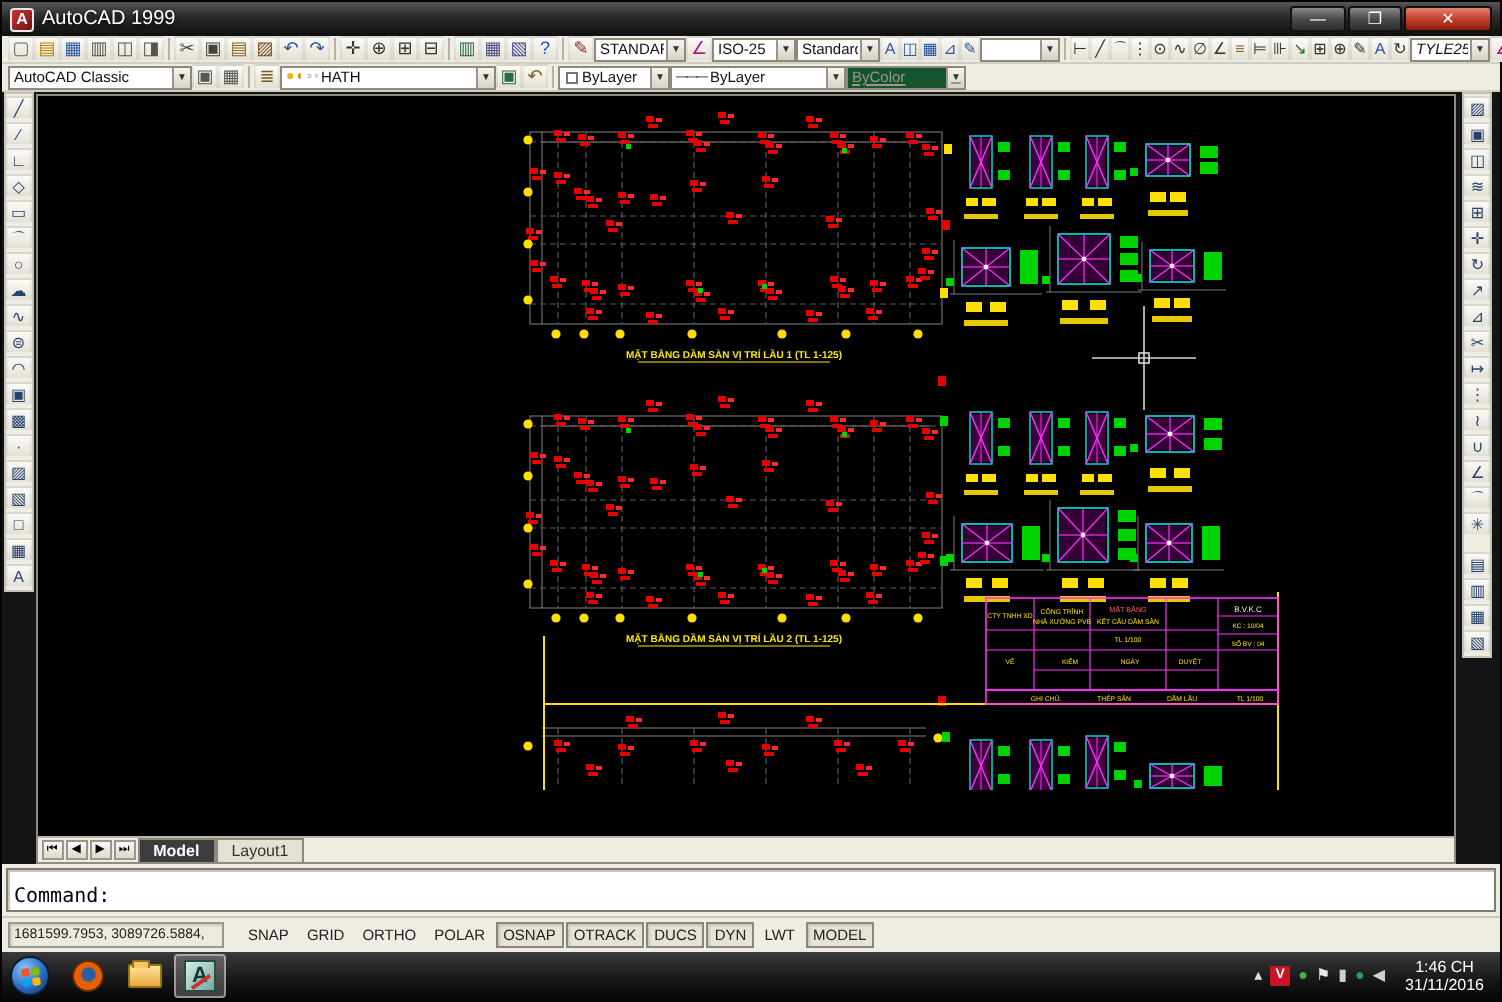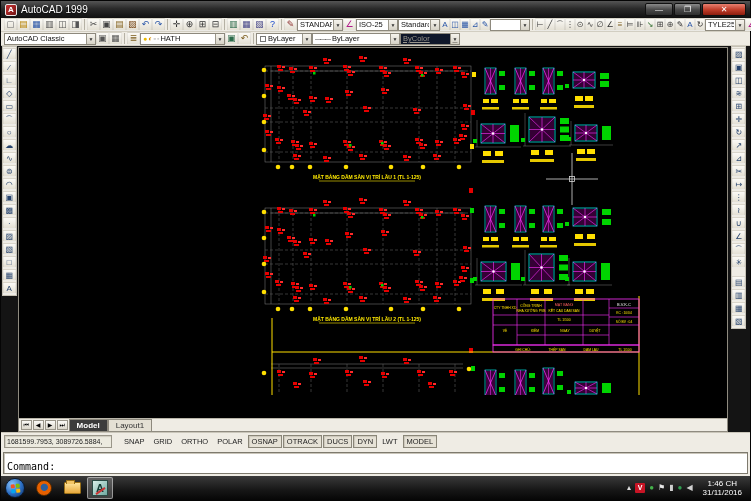--- a/index.html
+++ b/index.html
@@ -21,21 +21,21 @@
   .menu-item { padding:1px 6px; font-size:10px; color:#111; }
 
   
   .toolbar { height:14px; background:#efece4; border-bottom:1px solid #d2cec2; display:flex; align-items:center; padding-left:3px; white-space:nowrap; }
   .tb-icon { width:13px; height:13px; display:inline-flex; align-items:center; justify-content:center; font-size:9px; line-height:13px; border:1px solid rgba(0,0,0,0.06); border-radius:1px; background:linear-gradient(#fbfaf6,#e4e0d4); overflow:hidden; flex:0 0 auto; }
   .tb-icon.small { width:10px; font-size:8px; }
   .tb-sep { width:1px; height:11px; background:#b5b1a4; margin:0 2px; flex:0 0 auto; }
   .combo { display:inline-flex; align-items:center; height:12px; background:#fff; border:1px solid #8d897d; font-size:7.5px; color:#111; padding-left:2px; flex:0 0 auto; }
   .combo .cb-text { overflow:hidden; white-space:nowrap; flex:1; }
   .combo .cb-arrow { width:9px; height:10px; margin-left:1px; background:linear-gradient(#f6f4ee,#d6d2c6); border-left:1px solid #9a968a; font-size:5px; color:#333; display:flex; align-items:center; justify-content:center; }
-  .combo.disabled { background:#0f172a; color:#9a968c;text-decoration:underline; }
+  .combo.disabled { background:#14532d; color:#9a968c;text-decoration:underline; }
   .lay-glyph { font-size:7px; margin-right:1px; }
   .swatch { width:6px; height:6px; border:1px solid #777; background:#fff; margin:0 2px 0 1px; }
 
   
   #main { flex:1; display:flex; background:#141414; overflow:hidden; }
   .rail { width:17px; background:#141414; display:flex; flex-direction:column; align-items:center; }
   #rail-right { width:23px; }
   .rail-stack { background:#efece4; border:1px solid #c6c2b6; padding:1px 0; display:flex; flex-direction:column; gap:1px; }
   .rail-icon { width:13px; height:12px; font-size:8px; color:#26436e; display:flex; align-items:center; justify-content:center; background:linear-gradient(#fbfaf6,#e4e0d4); border:1px solid rgba(0,0,0,0.05); }
   .rail-gap { height:6px; }
@@ -160,36 +160,36 @@
       <div class="tb-icon small" style="color: rgb(51, 51, 51);">∠</div>
       <div class="tb-icon small" style="color: rgb(122, 90, 26);">≡</div>
       <div class="tb-icon small" style="color: rgb(51, 51, 51);">⊨</div>
       <div class="tb-icon small" style="color: rgb(51, 51, 51);">⊪</div>
       <div class="tb-icon small" style="color: rgb(42, 106, 42);">↘</div>
       <div class="tb-icon small" style="color: rgb(51, 51, 51);">⊞</div>
       <div class="tb-icon small" style="color: rgb(51, 51, 51);">⊕</div>
       <div class="tb-icon small" style="color: rgb(51, 51, 51);">✎</div>
       <div class="tb-icon small" style="color: rgb(42, 86, 168);">A</div>
       <div class="tb-icon small" style="color: rgb(51, 51, 51);">↻</div>
-      <div class="combo" style="width: 40px;">
+      <div class="combo" style="width: 40px; font-style: italic;">
         <span class="cb-text">TYLE25</span>
         <span class="cb-arrow">▼</span>
       </div>
       <div class="tb-icon" style="color: rgb(176, 26, 138);">∠</div>
     </div>
   <div class="toolbar" id="toolbar2">
       <div class="combo" style="width: 92px;">
         <span class="cb-text">AutoCAD Classic</span>
         <span class="cb-arrow">▼</span>
       </div>
       <div class="tb-icon" style="color: rgb(85, 85, 85);">▣</div>
       <div class="tb-icon" style="color: rgb(85, 85, 85);">▦</div>
       <div class="tb-sep"></div>
       <div class="tb-icon" style="color: rgb(122, 90, 26);">≣</div>
-      <div class="combo" style="width: 85px;">
+      <div class="combo" style="width: 108px;">
         <span class="lay-glyph" style="color: rgb(232, 184, 0);">●</span>
         <span class="lay-glyph" style="color: rgb(216, 144, 0);">◐</span>
         <span class="lay-glyph" style="color: rgb(138, 138, 138);">▫</span>
         <span class="lay-glyph" style="color: rgb(207, 207, 207);">▪</span>
         <span class="cb-text">HATH</span>
         <span class="cb-arrow">▼</span>
       </div>
       <div class="tb-icon" style="color: rgb(42, 106, 74);">▣</div>
       <div class="tb-icon" style="color: rgb(122, 90, 26);">↶</div>
       <div class="tb-sep"></div>
@@ -986,42 +986,42 @@
           <div class="rail-icon">✳</div>
           <div class="rail-gap"></div>
           <div class="rail-icon">▤</div>
           <div class="rail-icon">▥</div>
           <div class="rail-icon">▦</div>
           <div class="rail-icon">▧</div>
         </div>
       </div>
   </div>
 
+  <div id="cmdarea">
+    <div id="cmdbox">
+      <span id="cmd-prompt">Command:</span>
+    </div>
+  </div>
+
   <div id="statusbar">
     <div id="coords">1681599.7953, 3089726.5884, 0.0000</div>
     <div id="toggles" style="display:flex;">
         <div class="toggle">SNAP</div>
         <div class="toggle">GRID</div>
         <div class="toggle">ORTHO</div>
         <div class="toggle">POLAR</div>
         <div class="toggle on">OSNAP</div>
         <div class="toggle on">OTRACK</div>
         <div class="toggle on">DUCS</div>
         <div class="toggle on">DYN</div>
         <div class="toggle">LWT</div>
         <div class="toggle on">MODEL</div>
       </div>
   </div>
 
-  <div id="cmdarea">
-    <div id="cmdbox">
-      <span id="cmd-prompt">Command:</span>
-    </div>
-  </div>
-
   <div id="taskbar">
     <div id="start-orb">
       <div id="start-flag">
         <i style="background:#f35325"></i>
           <i style="background:#81bc06"></i>
           <i style="background:#05a6f0"></i>
           <i style="background:#ffba08"></i>
       </div>
     </div>
     <div class="task-icon">

